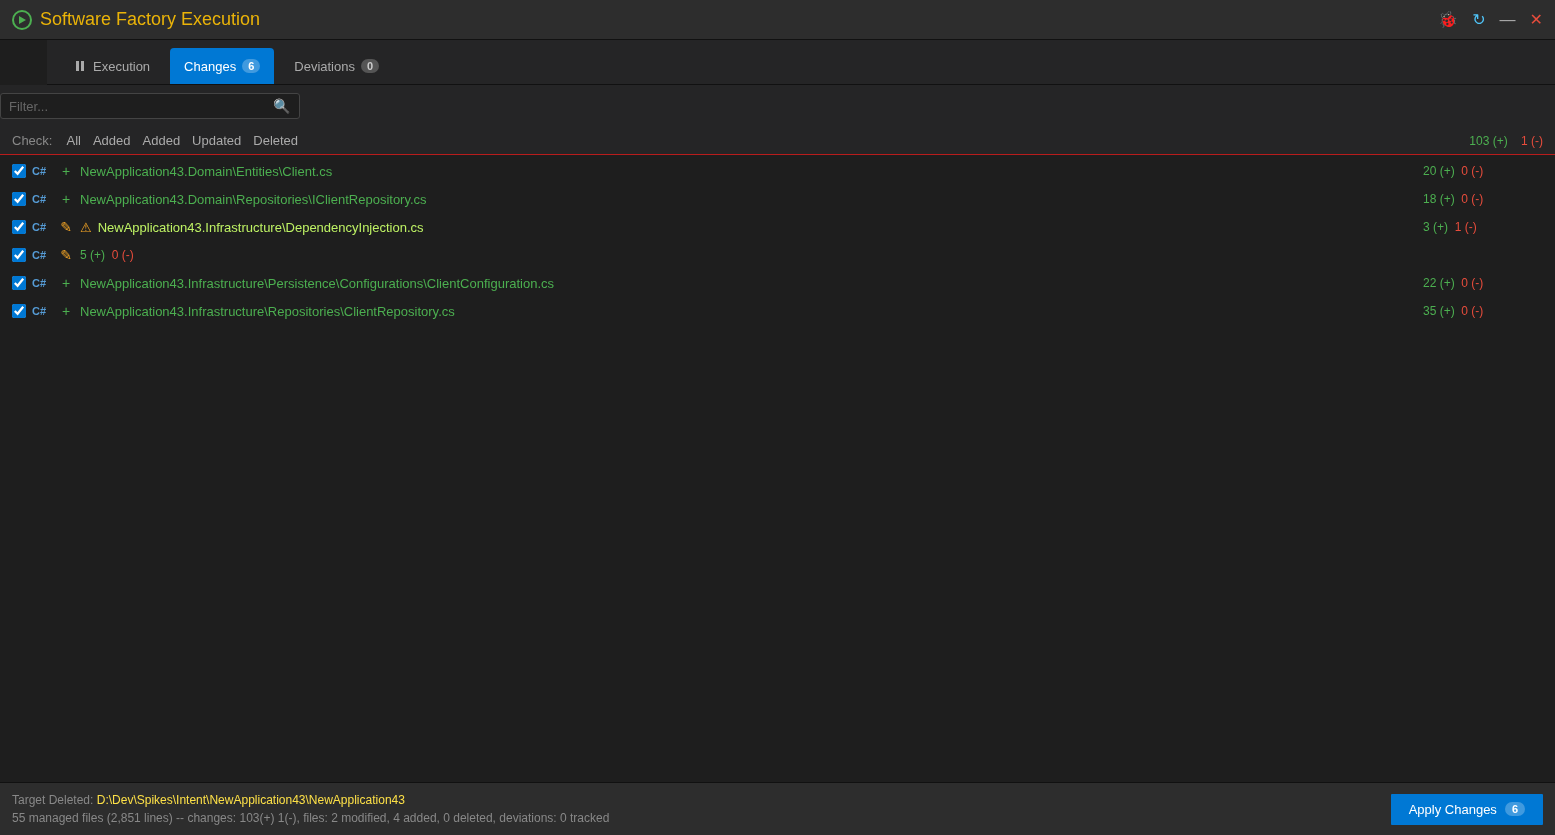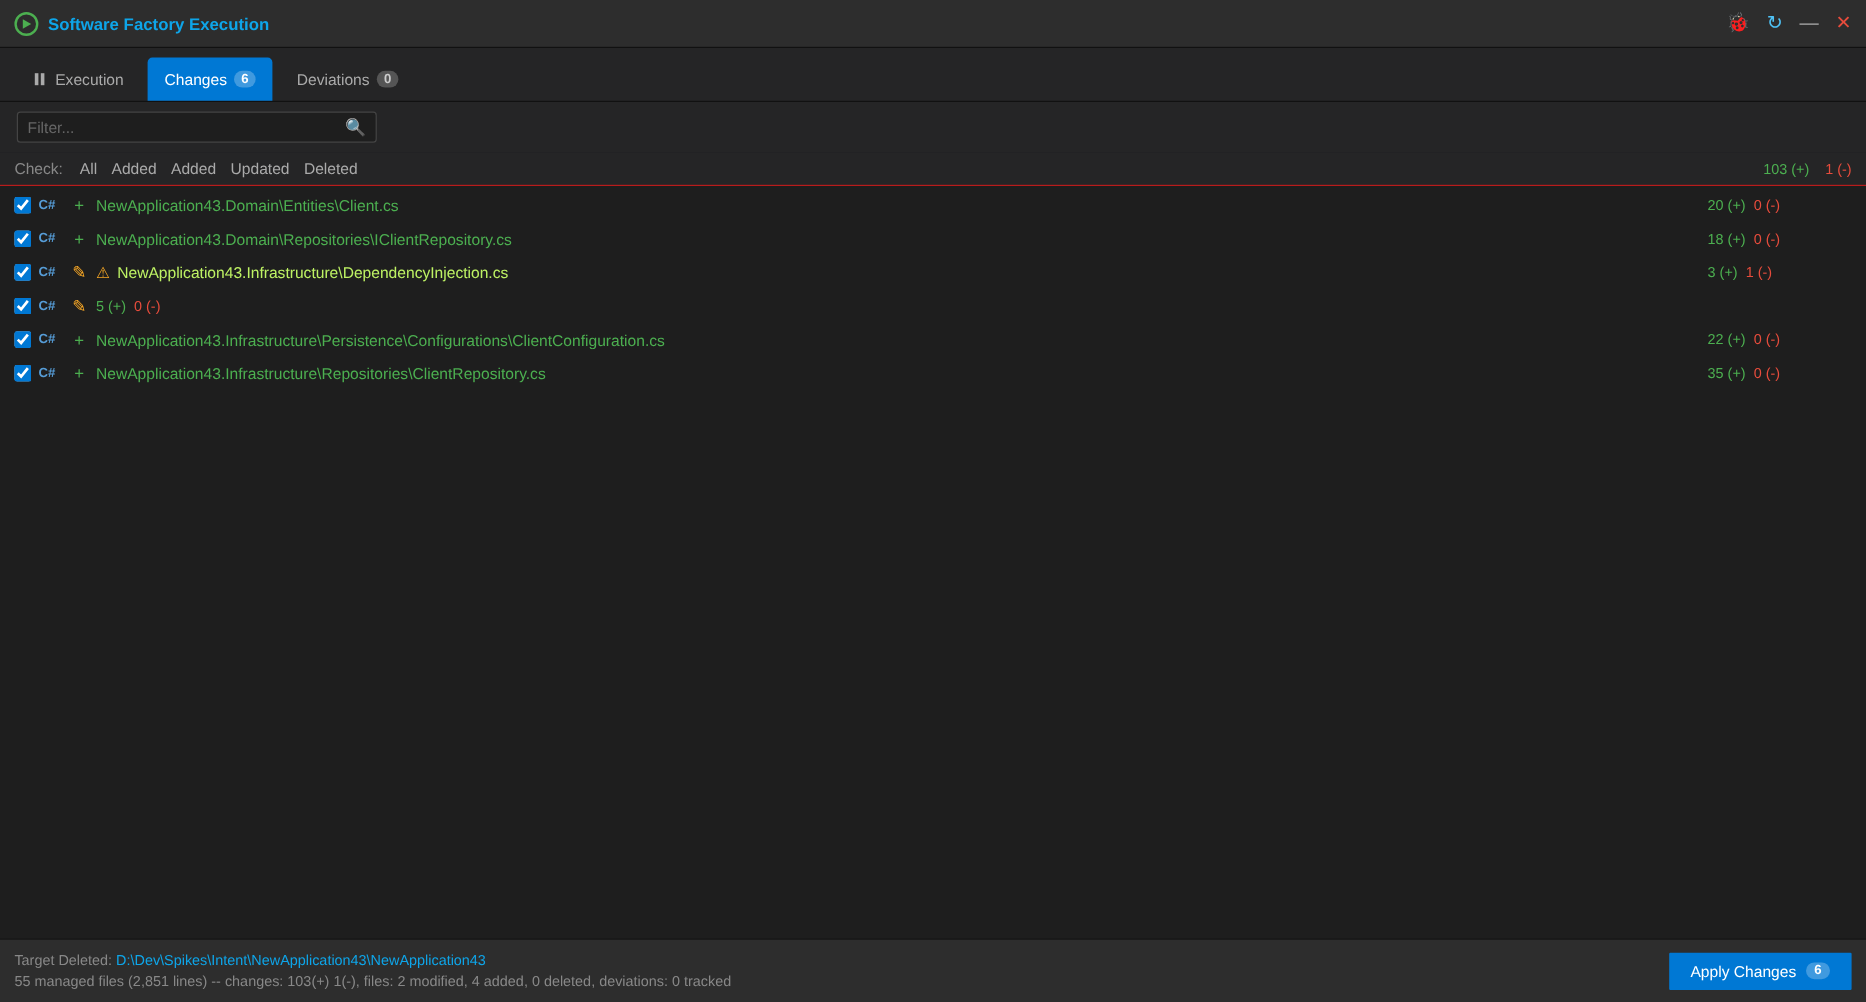--- a/index.html
+++ b/index.html
@@ -31,23 +31,23 @@
       border-radius: 50%;
       border: 2px solid #4caf50;
       display: flex;
       align-items: center;
       justify-content: center;
       margin-right: 8px;
       flex-shrink: 0;
     }
     .titlebar-icon svg { width: 10px; height: 10px; }
     .titlebar-title {
-      color: #0ea5e9;
-      font-size: 14px;
-      font-weight: 700;
+      color: #eab308;
+      font-size: 18px;
+      font-weight: 400;
       flex: 1;
     }
     .titlebar-controls {
       display: flex;
       gap: 14px;
       align-items: center;
     }
     .titlebar-btn {
       cursor: pointer;
       color: #999;
@@ -61,20 +61,21 @@
 
     
     .tabs-area {
       background: #252526;
       display: flex;
       align-items: flex-end;
       padding: 8px 12px 0 12px;
       gap: 6px;
       flex-shrink: 0;
       border-bottom: 1px solid #111;
+      margin-left: 47px;
     }
     .tab {
       display: flex;
       align-items: center;
       padding: 6px 14px;
       border-radius: 4px 4px 0 0;
       cursor: pointer;
       font-size: 13px;
       gap: 6px;
       height: 36px;
@@ -103,21 +104,21 @@
       width: 14px;
       height: 14px;
       display: flex;
       align-items: center;
       justify-content: center;
     }
 
     
     .filter-bar {
       background: #252526;
-      padding: 8px 14px;
+      padding: 8px 0;
       flex-shrink: 0;
     }
     .filter-input-wrap {
       display: flex;
       align-items: center;
       background: #1e1e1e;
       border: 1px solid #444;
       border-radius: 3px;
       width: 300px;
       padding: 4px 8px;
@@ -231,21 +232,21 @@
       display: flex;
       align-items: center;
       justify-content: space-between;
     }
     .status-text {
       font-size: 12px;
       color: #888;
       line-height: 1.5;
     }
     .status-path {
-      color: #0ea5e9;
+      color: #fde047;
     }
     .apply-btn {
       background: #0078d4;
       color: #fff;
       border: none;
       border-radius: 1px;
       padding: 8px 18px;
       font-size: 13px;
       cursor: pointer;
       display: flex;

